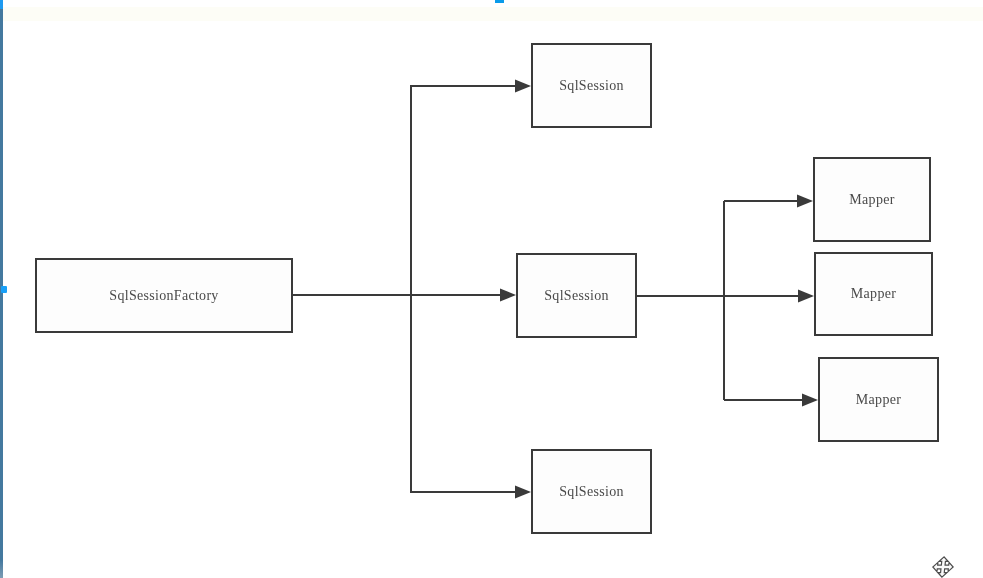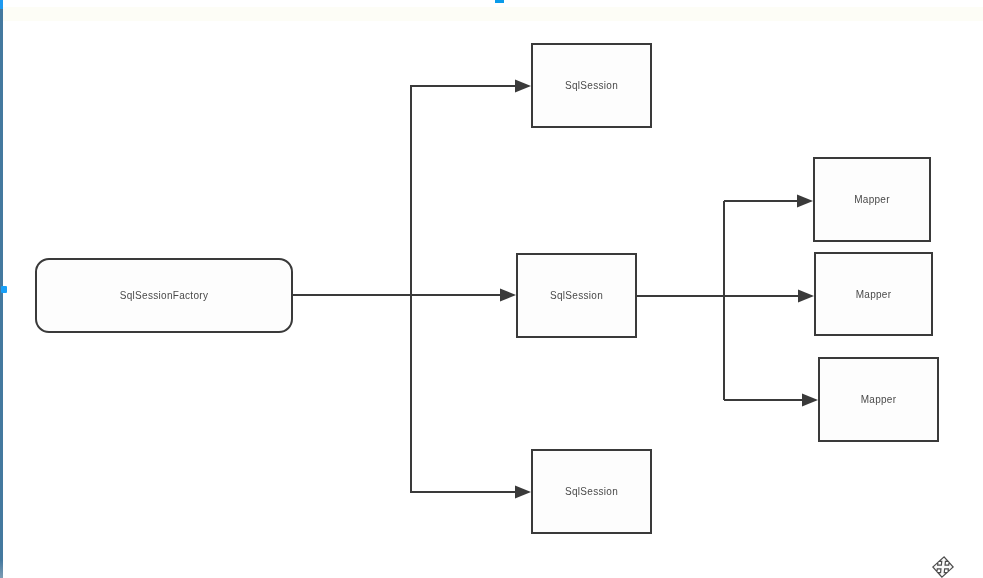--- a/index.html
+++ b/index.html
@@ -40,23 +40,23 @@
   }
   svg.wires{position:absolute;left:0;top:0;}
   .node{
     position:absolute;box-sizing:border-box;
     border:2px solid var(--node-border-color);
     background:var(--node-fill);
     display:flex;align-items:center;justify-content:center;
   }
   .node .lbl{
     color:var(--node-text-color);
-    font-size:10px;letter-spacing:.3px;white-space:nowrap;
+    font-size:14px;letter-spacing:.3px;white-space:nowrap;font-family:Liberation Serif, serif;
   }
-  .n-factory{left:35px;top:258px;width:258px;height:75px;border-radius:14px;}
+  .n-factory{left:35px;top:258px;width:258px;height:75px;}
   .n-s1{left:531px;top:43px;width:121px;height:85px;}
   .n-s2{left:516px;top:253px;width:121px;height:85px;}
   .n-s3{left:531px;top:449px;width:121px;height:85px;}
   .n-m1{left:813px;top:157px;width:118px;height:85px;}
   .n-m2{left:814px;top:252px;width:119px;height:84px;}
   .n-m3{left:818px;top:357px;width:121px;height:85px;}
   .move-cursor{position:absolute;left:930px;top:555px;width:26px;height:24px;}
 </style>
 </head>
 <body>

